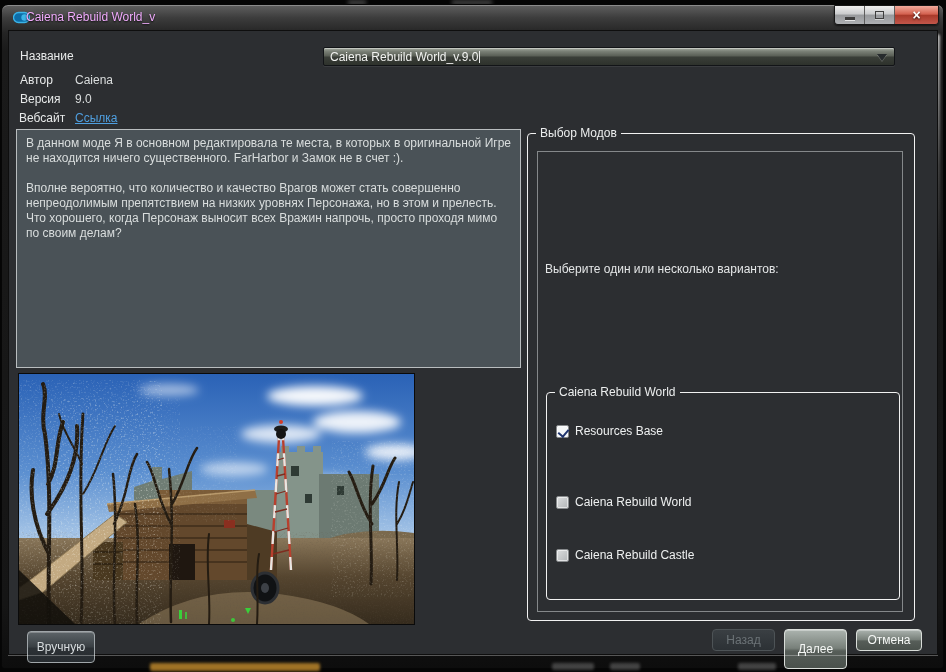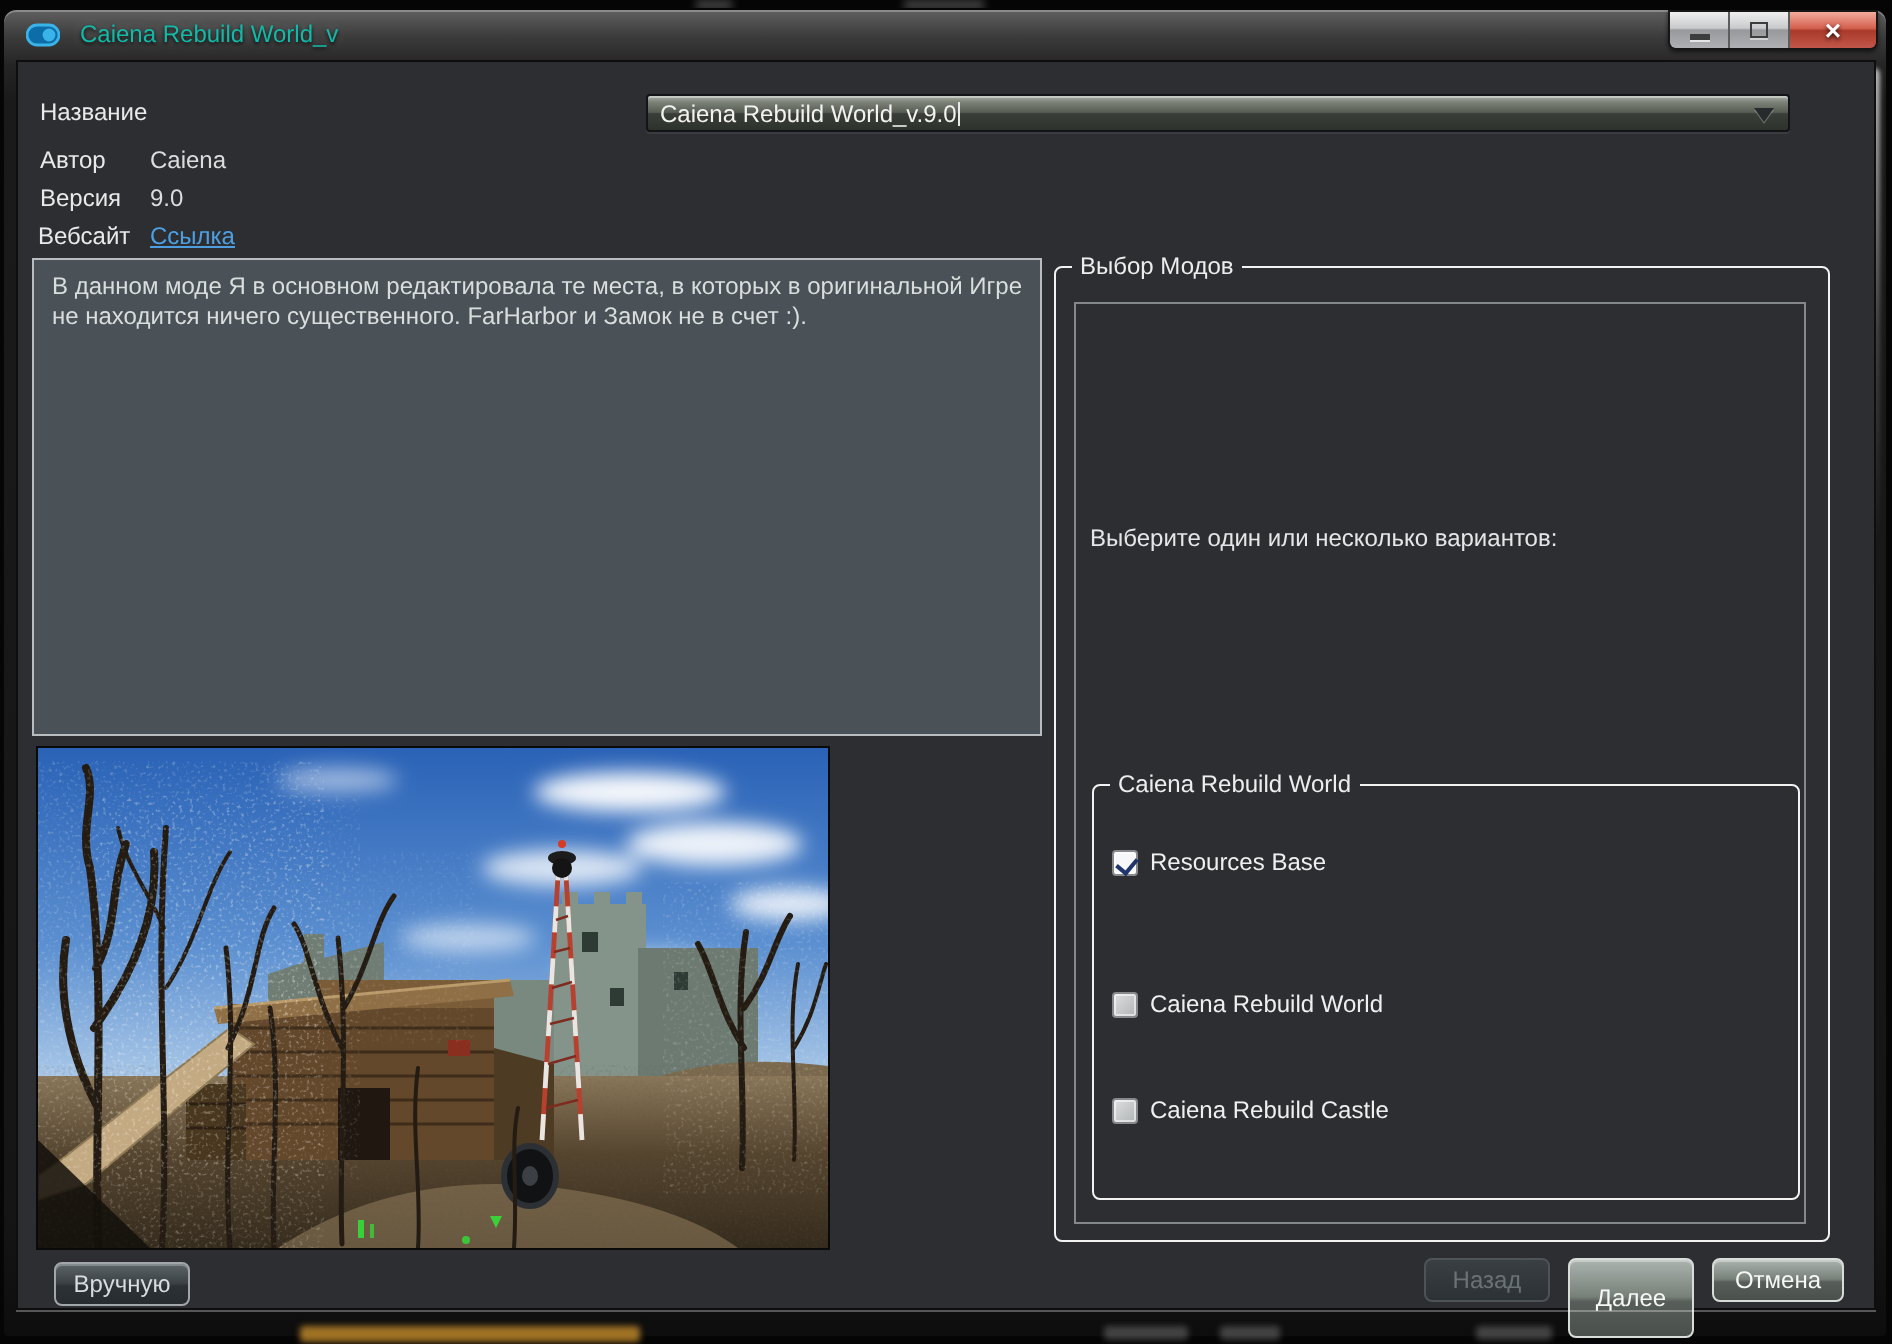--- a/index.html
+++ b/index.html
@@ -15,21 +15,21 @@
   .right-reflect{left:933px;top:34px;width:7px;height:240px;
          background:linear-gradient(180deg,rgba(255,255,255,.68),rgba(255,255,255,.18) 55%,rgba(255,255,255,0));
          filter:blur(1px);border-radius:3px;}
   .top-blob{top:0;height:5px;background:rgba(165,165,165,.38);filter:blur(2px);}
   .bottom-line{left:8px;top:655px;width:930px;height:1px;background:rgba(255,255,255,.30);}
   .blob{top:663px;height:8px;filter:blur(1.5px);border-radius:2px;}
   .blob.orange{background:rgba(196,140,44,.8);}
   .blob.gray{background:rgba(175,175,175,.33);height:7px;}
 
   
-  .title-text{left:40px;top:10px;color:#14b8a6;text-shadow:0 1px 2px #000,0 0 6px rgba(255,255,255,.25);}
+  .title-text{left:26px;top:10px;color:#f0abfc;text-shadow:0 1px 2px #000,0 0 6px rgba(255,255,255,.25);}
   .app-icon{left:13px;top:11px;width:17px;height:13px;}
   .win-controls{left:834px;top:5px;height:20px;display:flex;border:1px solid #161616;
                 border-radius:0 0 4px 4px;overflow:hidden;box-shadow:0 1px 2px rgba(0,0,0,.6);}
   .wc-btn{height:100%;display:flex;align-items:center;justify-content:center;border-right:1px solid #5d5d5d;cursor:default;}
   .wc-btn:last-child{border-right:none;}
   .wc-min,.wc-max{width:30px;background:linear-gradient(180deg,#efefef,#c9cacc 45%,#97999c 50%,#aeb0b3);}
   .wc-close{width:43px;background:linear-gradient(180deg,#f2ab9d,#d4614f 45%,#a93a2a 52%,#c2564a);}
   .glyph-min{width:10px;height:3px;background:#3d3d3d;box-shadow:0 1px 0 rgba(255,255,255,.7);margin-top:6px;}
   .glyph-max{width:9px;height:8px;border:1.5px solid #3d3d3d;box-shadow:0 1px 0 rgba(255,255,255,.5);}
   .glyph-close{color:#fff;font-weight:bold;font-size:14px;line-height:14px;text-shadow:0 1px 2px rgba(0,0,0,.8);}
@@ -125,20 +125,21 @@
   <div class="abs field-value" style="left:75px;top:73px;">Caiena</div>
 
   <div class="abs field-label" style="left:20px;top:92px;">Версия</div>
   <div class="abs field-value" style="left:75px;top:92px;">9.0</div>
 
   <div class="abs field-label" style="left:19px;top:111px;">Вебсайт</div>
   <div class="abs link" style="left:75px;top:111px;">Ссылка</div>
 
   <div class="abs descbox">
     <p>В данном моде Я в основном редактировала те места, в которых в оригинальной Игре не находится ничего существенного. FarHarbor и Замок не в счет :).</p>
+    <p>Вполне вероятно, что количество и качество Врагов может стать совершенно непреодолимым препятствием на низких уровнях Персонажа, но в этом и прелесть. Что хорошего, когда Персонаж выносит всех Вражин напрочь, просто проходя мимо по своим делам?</p>
   </div>
 
   <div class="abs shot" role="img" aria-label="Скриншот Fallout 4: пустошь с голыми деревьями, деревянная постройка, красно-белая вышка и каменные руины на фоне голубого неба">
     <svg width="395" height="250" viewBox="0 0 395 250">
       <defs>
         <linearGradient id="g-sky" x1="0" y1="0" x2="0" y2="1">
           <stop offset="0" stop-color="#2a62b6"></stop>
             <stop offset="0.55" stop-color="#5b8fd0"></stop>
             <stop offset="1" stop-color="#b8d2ec"></stop>
         </linearGradient>
@@ -261,21 +262,21 @@
   </div>
   <div class="abs opt-row" style="left:556px;top:495px;">
     <span class="checkbox"></span>
     <span class="opt-label">Caiena Rebuild World</span>
   </div>
   <div class="abs opt-row" style="left:556px;top:548px;">
     <span class="checkbox"></span>
     <span class="opt-label">Caiena Rebuild Castle</span>
   </div>
 
-  <div class="abs btn btn-dark" style="left:27px;top:631px;width:68px;height:22px;">Вручную</div>
+  <div class="abs btn btn-dark" style="left:27px;top:631px;width:68px;height:32px;">Вручную</div>
   <div class="abs btn btn-disabled" style="left:712px;top:629px;width:63px;height:22px;">Назад</div>
   <div class="abs btn btn-light" style="left:784px;top:629px;width:63px;height:40px;">Далее</div>
   <div class="abs btn btn-light" style="left:856px;top:629px;width:66px;height:22px;">Отмена</div>
 
   <div class="abs bottom-line"></div>
   <div class="abs blob orange" style="left:150px;width:170px;"></div>
   <div class="abs blob gray" style="left:552px;width:42px;"></div>
   <div class="abs blob gray" style="left:610px;width:30px;"></div>
   <div class="abs blob gray" style="left:738px;width:38px;"></div>
 

